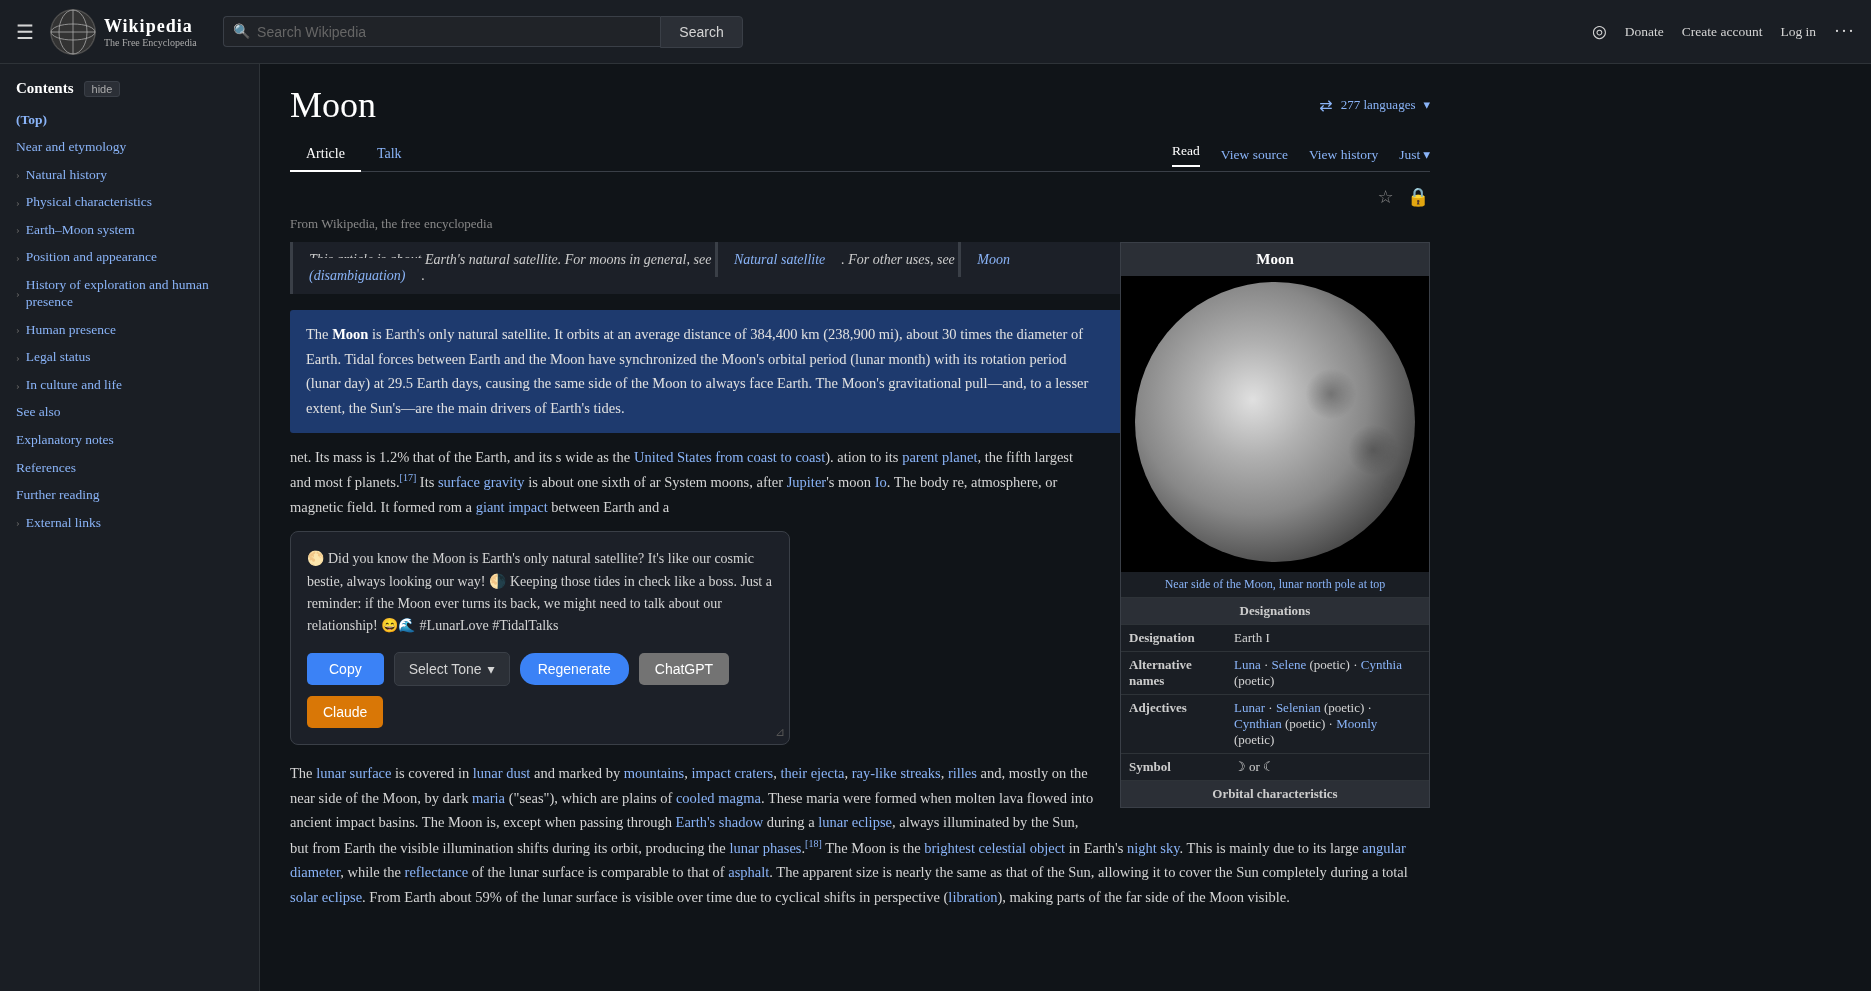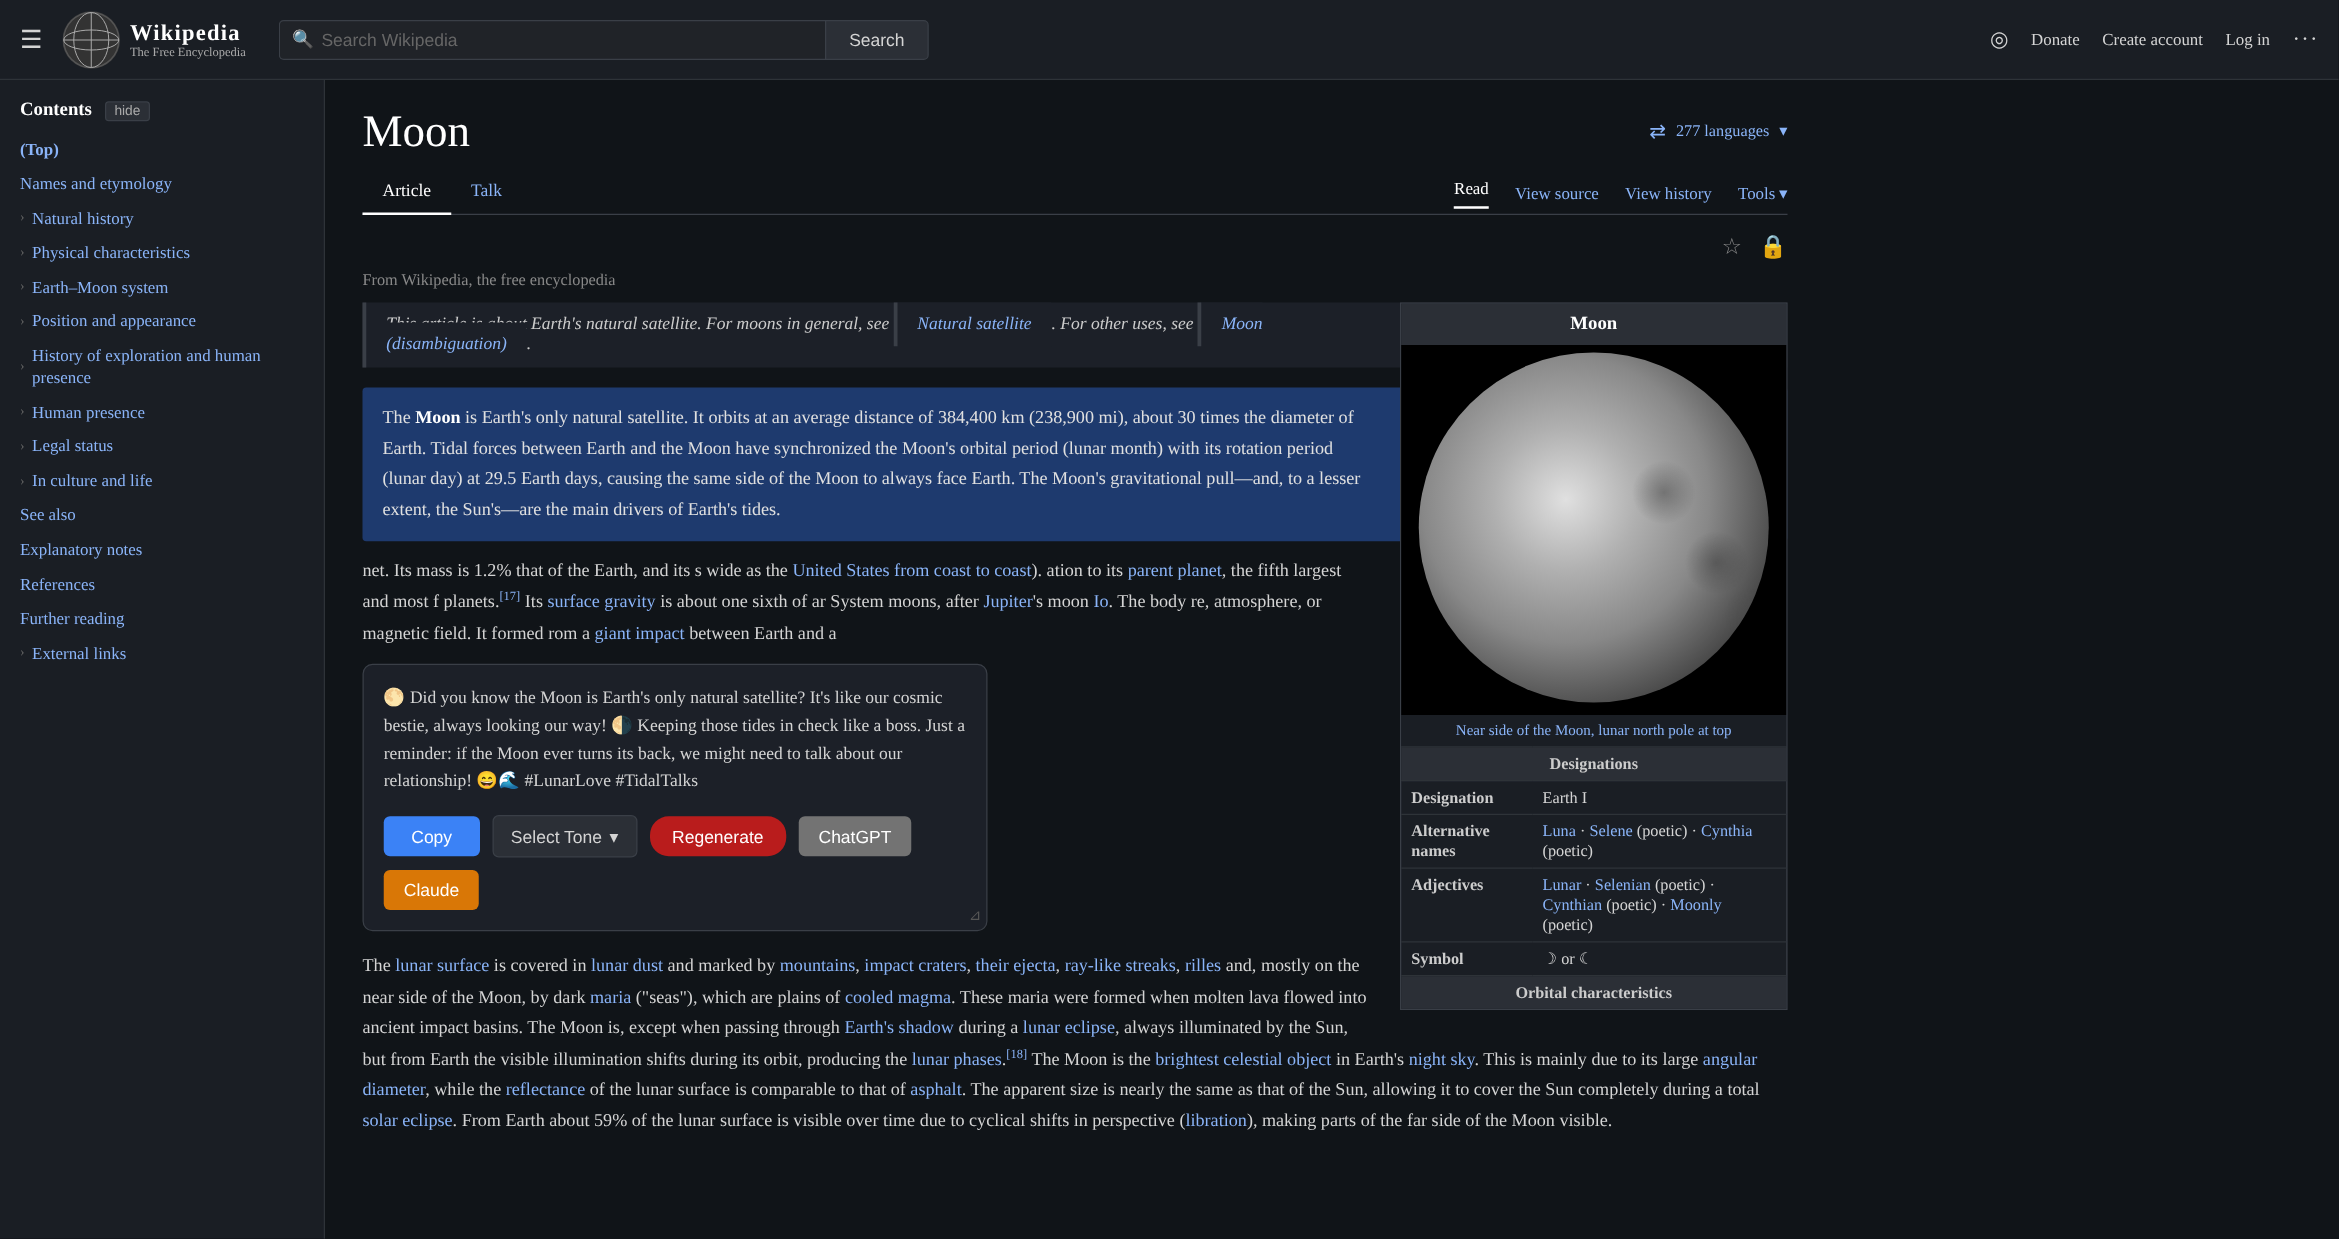--- a/index.html
+++ b/index.html
@@ -341,21 +341,21 @@
       border: 1px solid #3a3f47;
       border-radius: 5px;
       padding: 8px 14px;
       font-size: 14px;
       cursor: pointer;
       display: flex;
       align-items: flex-end;
       gap: 6px;
     }
     #regenerate-btn {
-      background: #b91c1c;
+      background: #3b82f6;
       color: #fff;
       border: none;
       border-radius: 15px;
       padding: 8px 18px;
       font-size: 14px;
       cursor: pointer;
     }
     #chatgpt-btn {
       background: #737373;
       color: #fff;
@@ -501,21 +501,21 @@
 </div>
 
 <div id="main-layout">
 
   <div id="sidebar">
     <div id="contents-header">
       <span id="contents-title">Contents</span>
       <button id="hide-button">hide</button>
     </div>
     <div class="toc-top">(Top)</div>
-    <div class="toc-item-plain">Names and etymology</div>
+    <div class="toc-item-plain">Near and etymology</div>
     <div class="toc-item">
       <span class="chevron">›</span>
       <span>Natural history</span>
     </div>
     <div class="toc-item">
       <span class="chevron">›</span>
       <span>Physical characteristics</span>
     </div>
     <div class="toc-item">
       <span class="chevron">›</span>
@@ -563,21 +563,21 @@
     </div>
 
     <div id="article-nav">
       <div class="article-tab active">Article</div>
       <div class="article-tab">Talk</div>
       <div id="article-actions">
         <span class="article-action active">Read</span>
         <span class="article-action">View source</span>
         <span class="article-action">View history</span>
         <span id="tools-btn">
-          <span>Tools</span>
+          <span>Just</span>
           <span>▾</span>
         </span>
       </div>
     </div>
 
     <div style="display:flex; justify-content: flex-end; margin-bottom: 8px;">
       <div id="right-icons">
         <span style="cursor:pointer;">☆</span>
         <span>🔒</span>
       </div>

